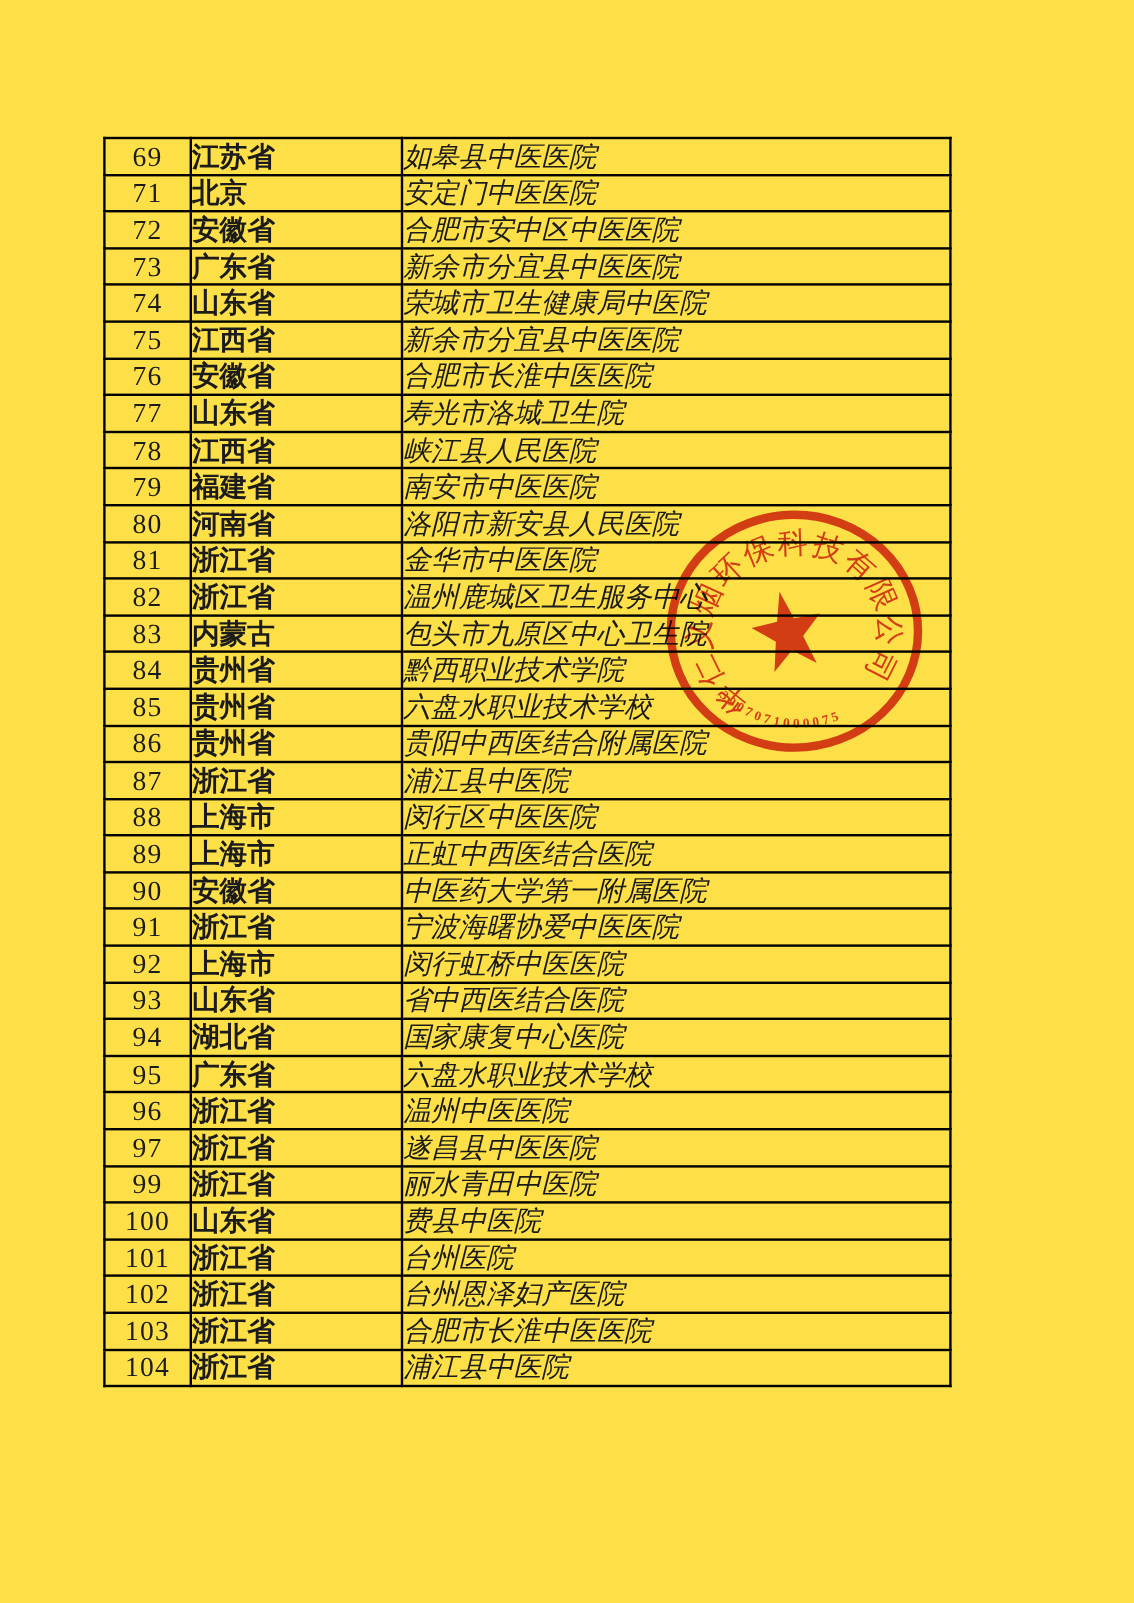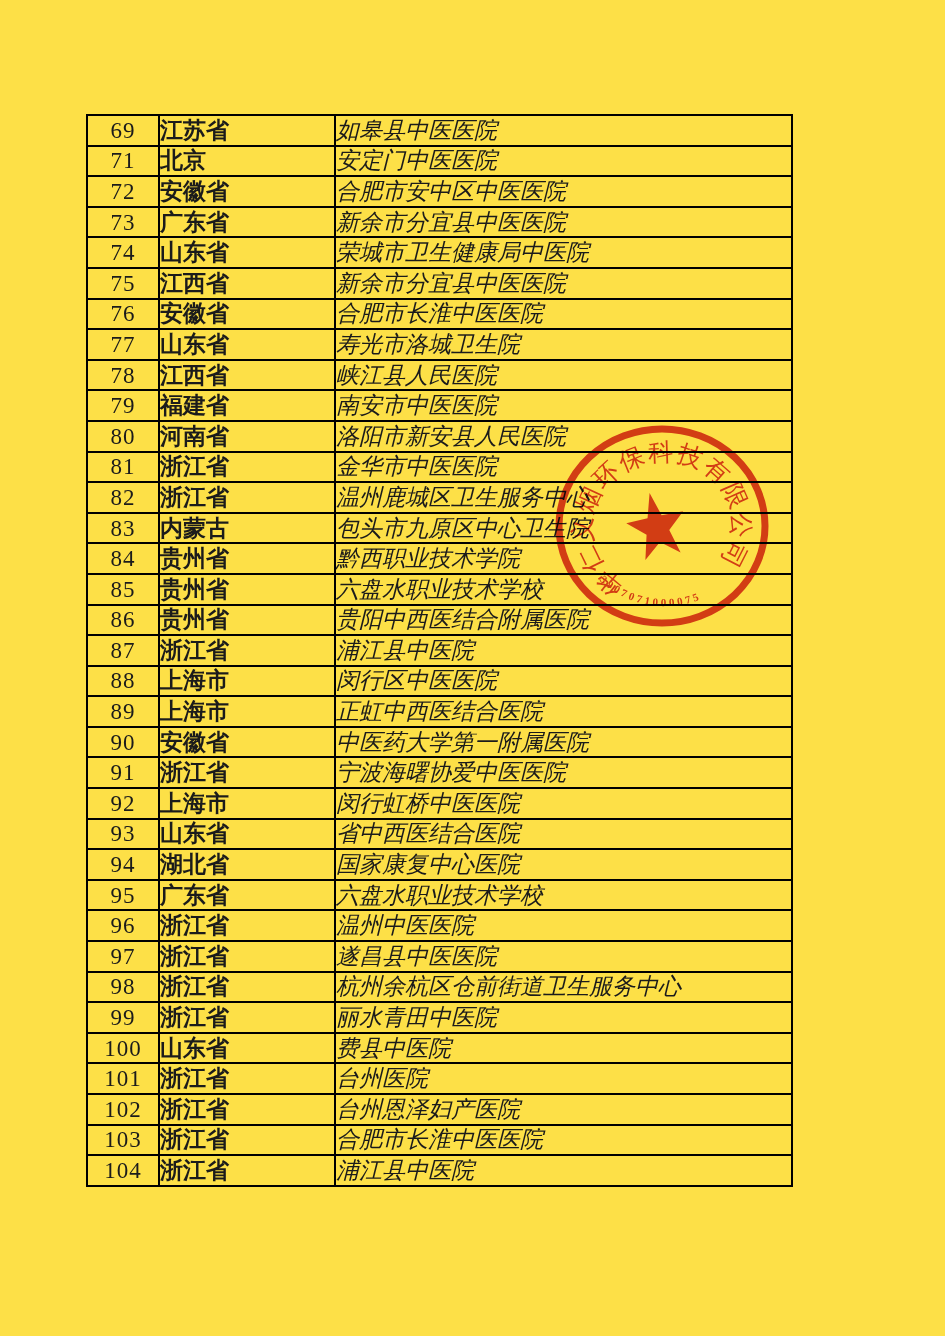--- a/index.html
+++ b/index.html
@@ -220,25 +220,20 @@
       <td class="c-prov">浙江省</td>
       <td class="c-hosp">温州中医医院</td>
     </tr>
 
     <tr>
       <td class="c-num">97</td>
       <td class="c-prov">浙江省</td>
       <td class="c-hosp">遂昌县中医医院</td>
     </tr>
 
-    <tr>
-      <td class="c-num">98</td>
-      <td class="c-prov">浙江省</td>
-      <td class="c-hosp">杭州余杭区仓前街道卫生服务中心</td>
-    </tr>
 
     <tr>
       <td class="c-num">99</td>
       <td class="c-prov">浙江省</td>
       <td class="c-hosp">丽水青田中医院</td>
     </tr>
 
     <tr>
       <td class="c-num">100</td>
       <td class="c-prov">山东省</td>

